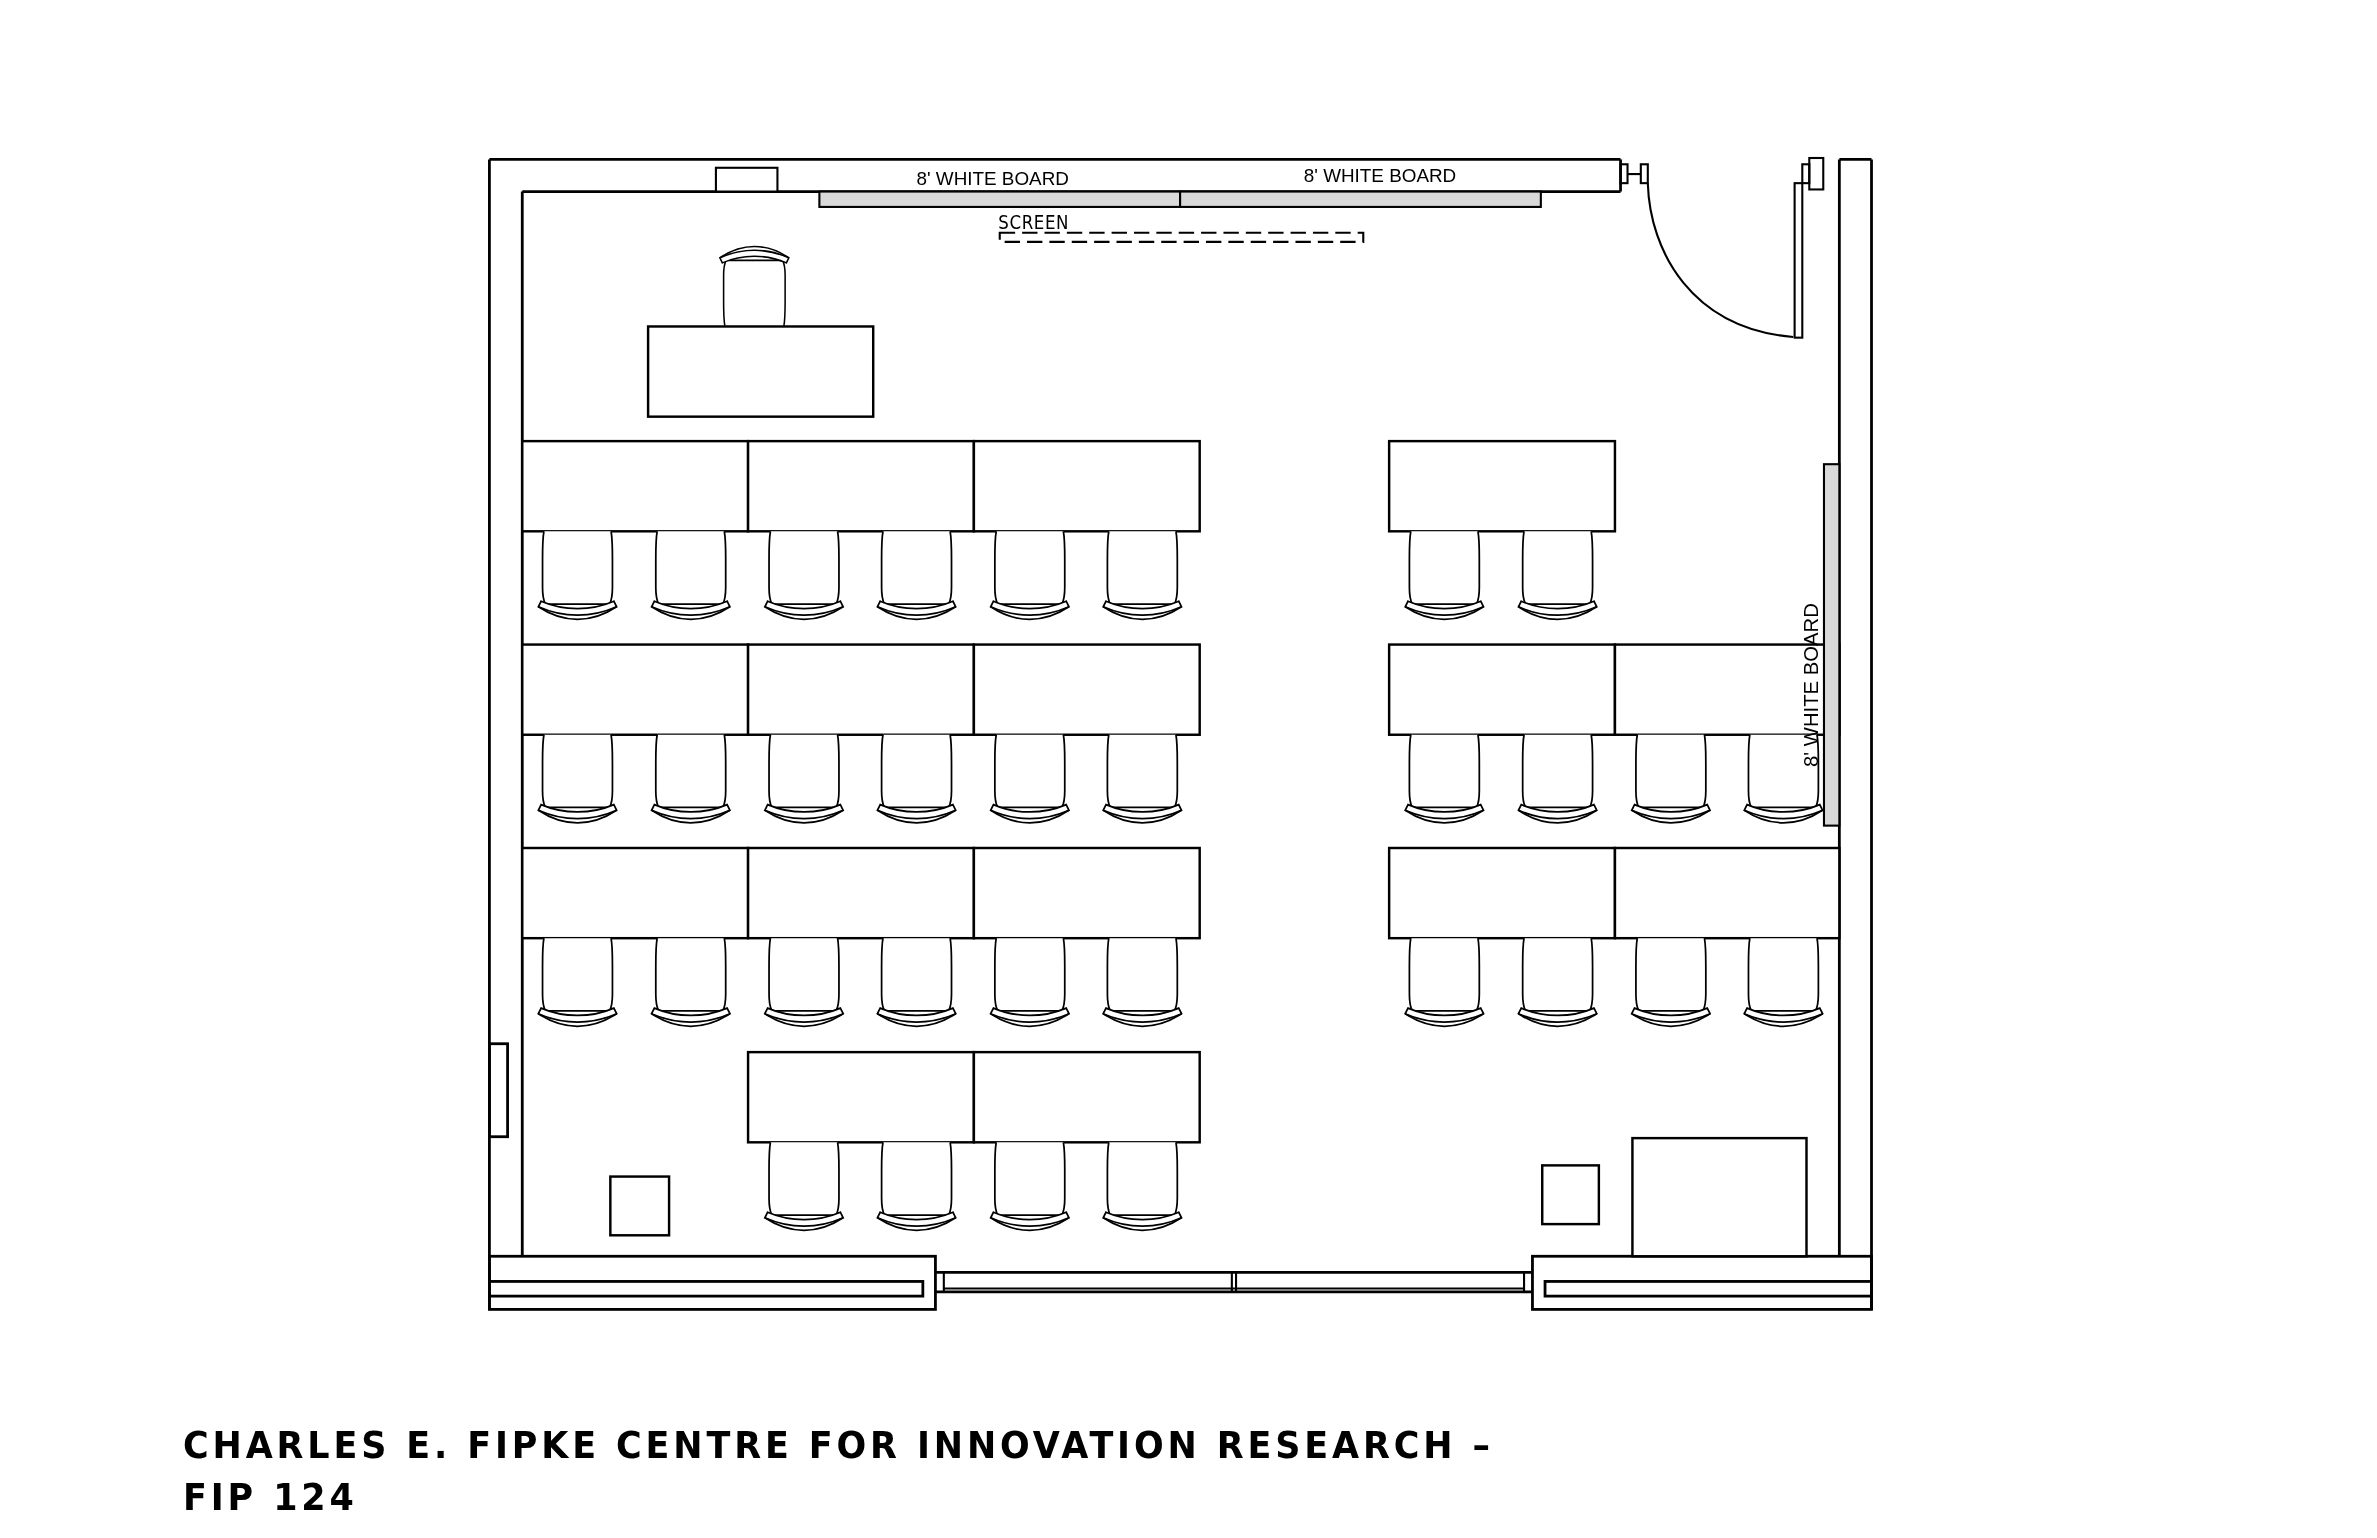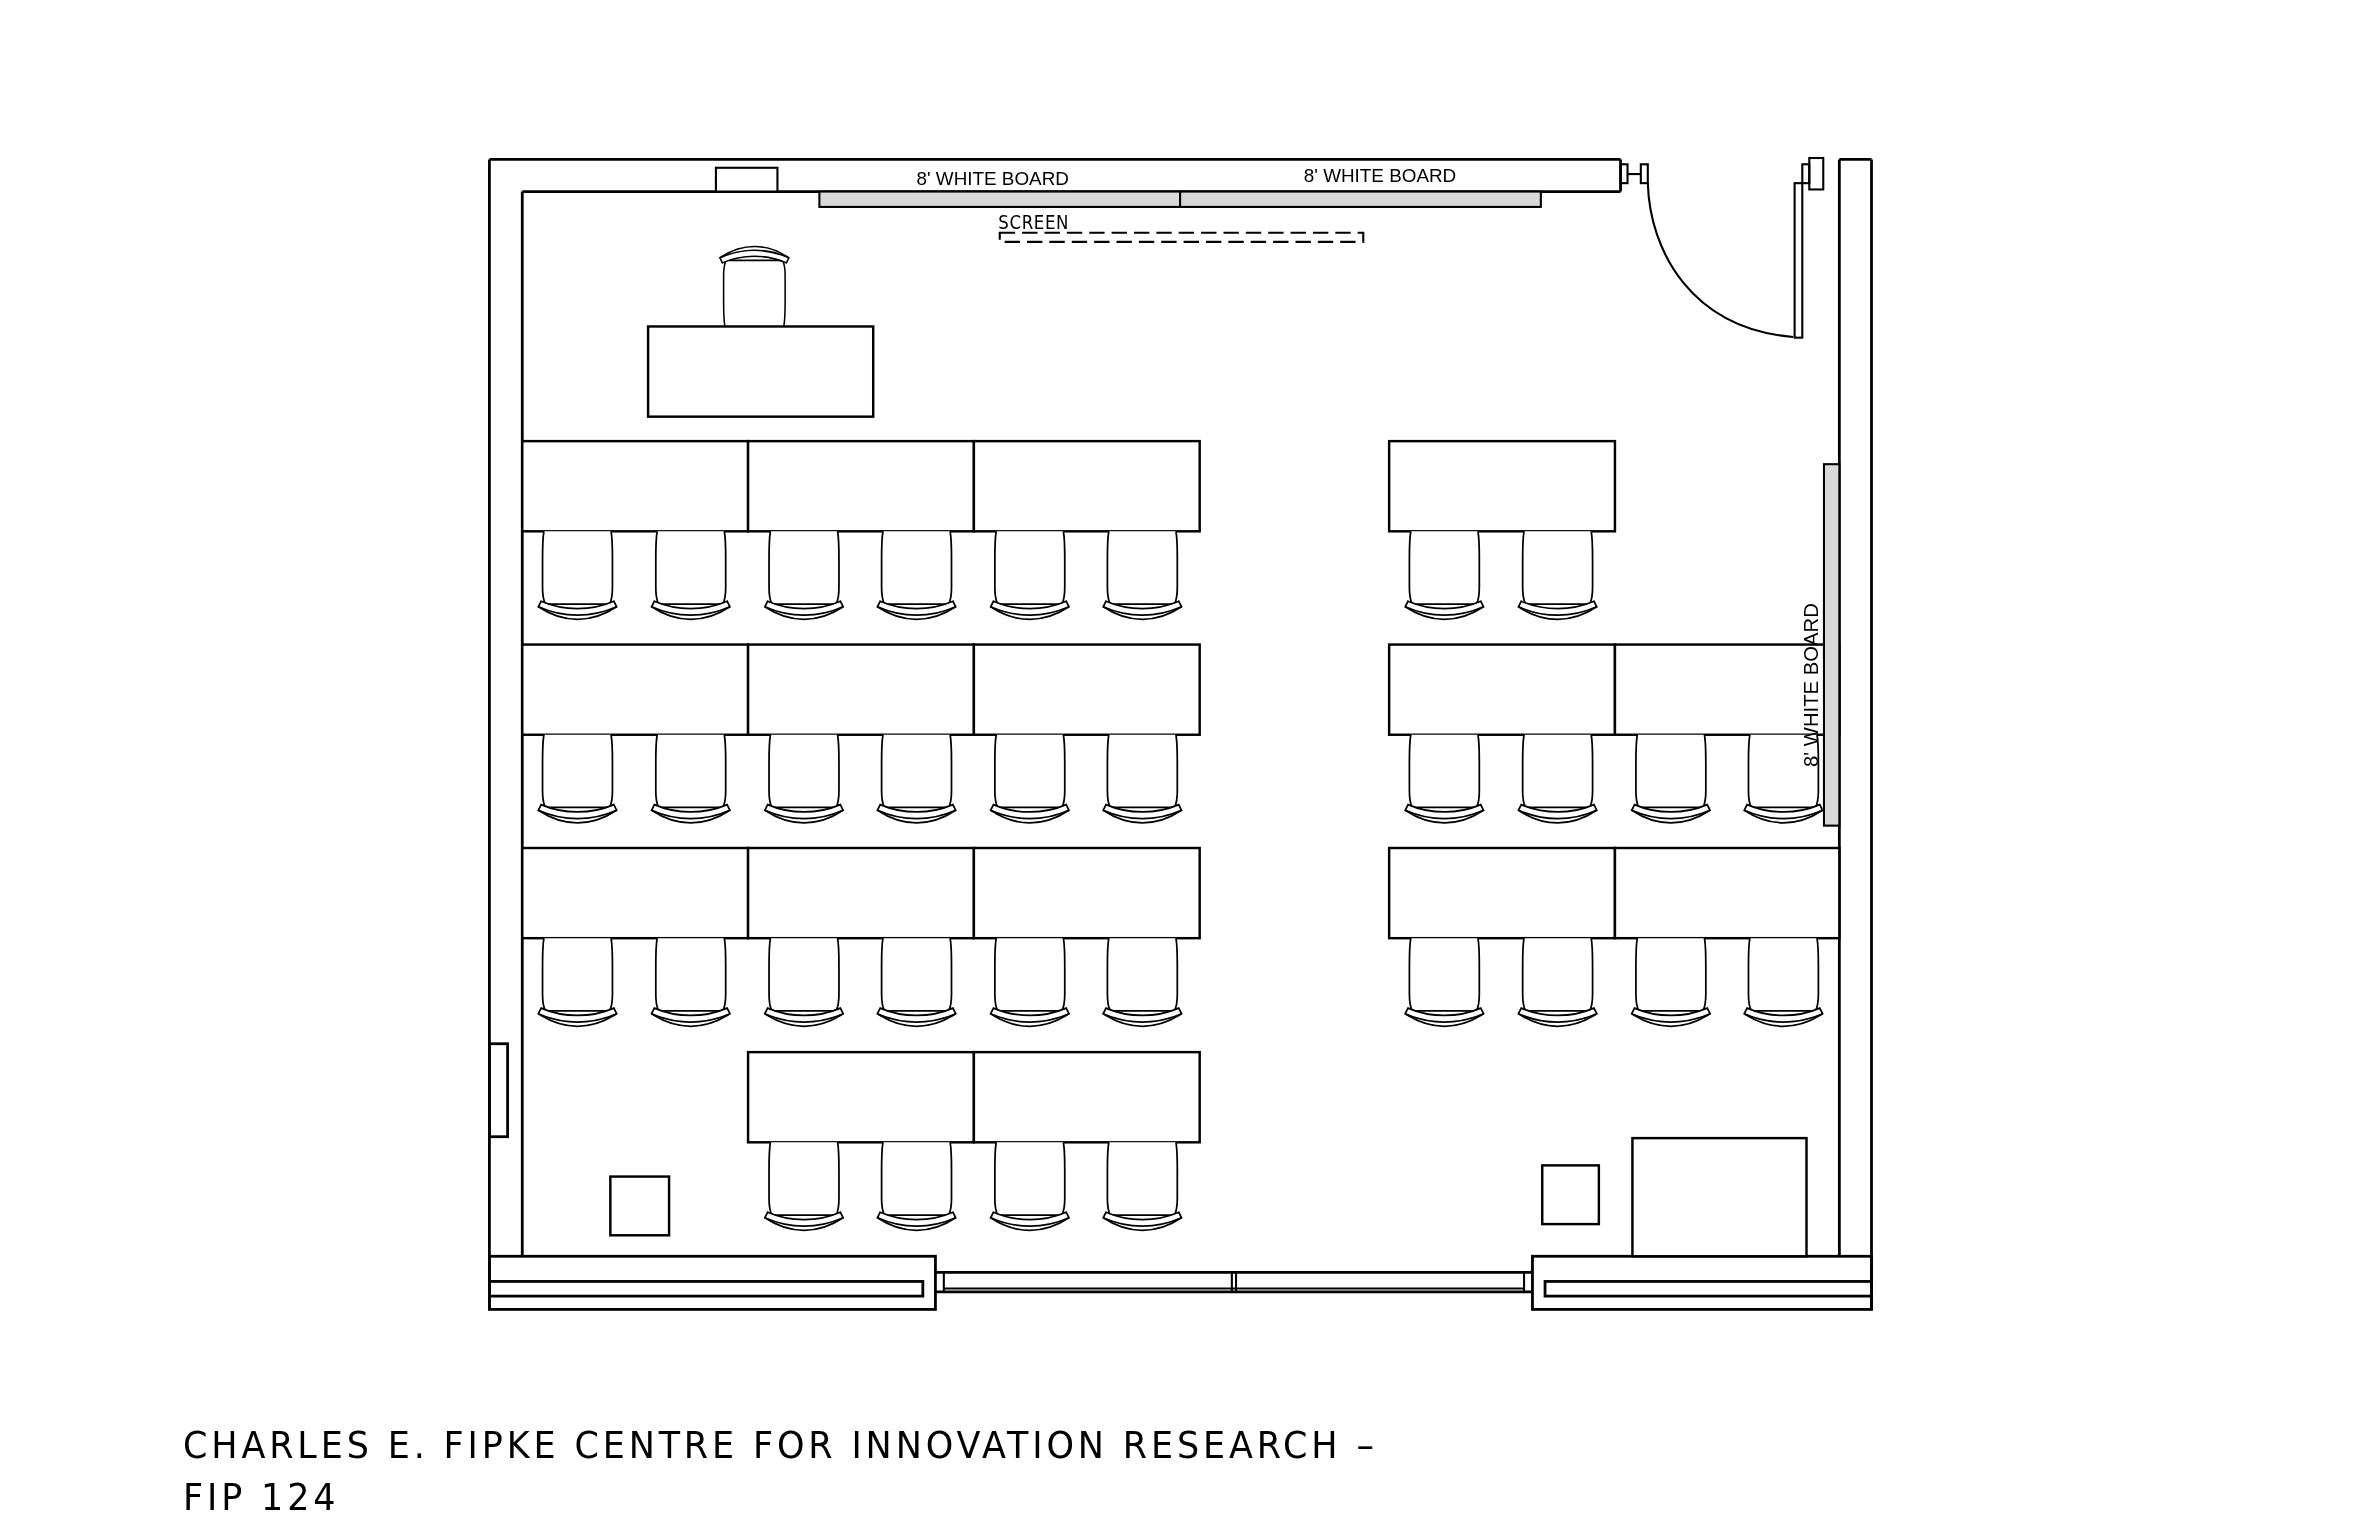--- a/index.html
+++ b/index.html
@@ -1,18 +1,18 @@
 <!DOCTYPE html>
 <html style="font-size:11.2px"><head>
 <meta charset="utf-8">
 <style>
   html, body { margin:0; padding:0; background:#ffffff; }
   body { width:2377px; height:1538px; position:relative; overflow:hidden; font-family:"Liberation Sans", sans-serif; }
   svg.plan { position:absolute; left:0; top:0; }
-  .title-block { position:absolute; left:183px; top:1419px; color:#000; font-family:"DejaVu Sans", sans-serif; font-weight:normal; }
+  .title-block { position:absolute; left:183px; top:1419px; color:#000; font-family:"DejaVu Sans", sans-serif; font-weight:bold; }
   .title-line { font-size:38px; letter-spacing:4.2px; line-height:52px; transform:scaleX(0.92); transform-origin:left; white-space:nowrap; }
 </style>
 </head>
 <body>
 
 <svg class="plan" width="2377" height="1538" viewBox="0 0 3400 2200" xmlns="http://www.w3.org/2000/svg">
   <defs>
     <g id="chair-down">
 
       <path d="M -48 0 C -50 10 -50 20 -50 40 L -50 80 C -50 92 -48 100 -46 104 L 46 104 C 48 100 50 92 50 80 L 50 40 C 50 20 50 10 48 0" fill="#fff" stroke="#000" stroke-width="2.5"></path>

